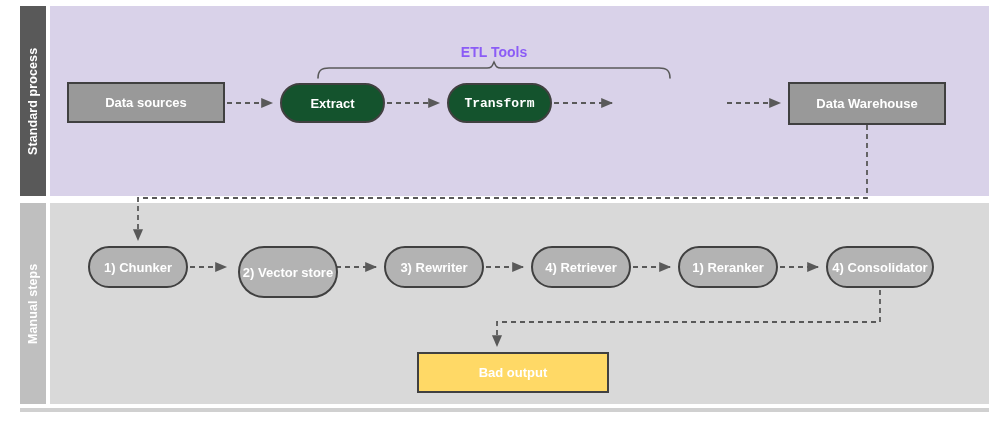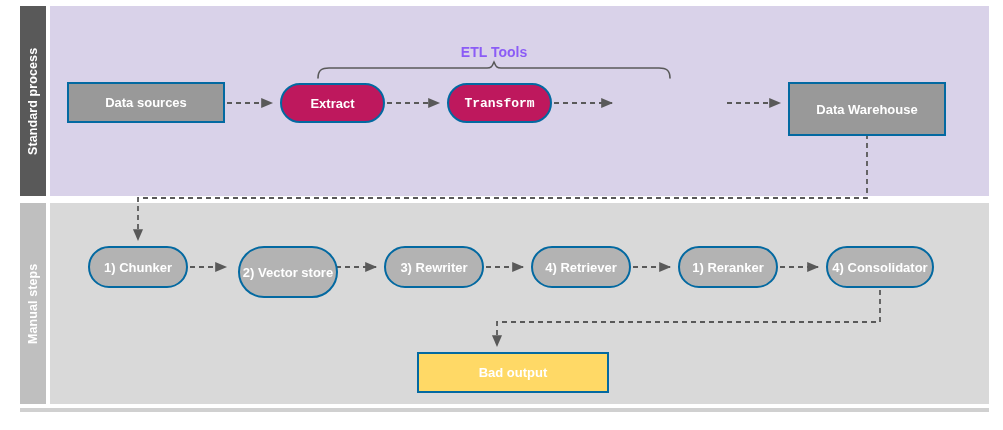--- a/index.html
+++ b/index.html
@@ -64,36 +64,36 @@
     position: absolute;
     display: flex;
     align-items: center;
     justify-content: center;
     text-align: center;
     color: #ffffff;
     font-weight: bold;
     font-size: 13px;
     line-height: 15px;
     box-sizing: border-box;
-    border: 2px solid #0369a1;
+    border: 2px solid #404040;
     z-index: 5;
   }
   .node.rect { border-radius: 0; }
   .node.pill { border-radius: 999px; }
   .node.gray-box { background: #999999; }
-  .node.pink-pill { background: #be185d; }
+  .node.pink-pill { background: #14532d; }
   .node.gray-pill { background: #b3b3b3; font-weight: bold; }
   .node.yellow-box { background: #ffd966; }
 
   
   #node-data-sources   { left: 67px;  top: 82px;  width: 158px; height: 41px; }
   #node-extract        { left: 280px; top: 83px;  width: 105px; height: 40px; }
   #node-transform      { left: 447px; top: 83px;  width: 105px; height: 40px; font-family: Liberation Mono, monospace; }
   #node-load           { left: 620px; top: 83px;  width: 105px; height: 40px; }
-  #node-data-warehouse { left: 788px; top: 82px;  width: 158px; height: 54px; }
+  #node-data-warehouse { left: 788px; top: 82px;  width: 158px; height: 43px; }
 
   #node-chunker        { left: 88px;  top: 246px; width: 100px; height: 42px; }
   #node-vector-store   { left: 238px; top: 246px; width: 100px; height: 52px; }
   #node-rewriter       { left: 384px; top: 246px; width: 100px; height: 42px; }
   #node-retriever      { left: 531px; top: 246px; width: 100px; height: 42px; }
   #node-reranker       { left: 678px; top: 246px; width: 100px; height: 42px; }
   #node-consolidator   { left: 826px; top: 246px; width: 108px; height: 42px; }
 
   #node-bad-output     { left: 417px; top: 352px; width: 192px; height: 41px; }
 

